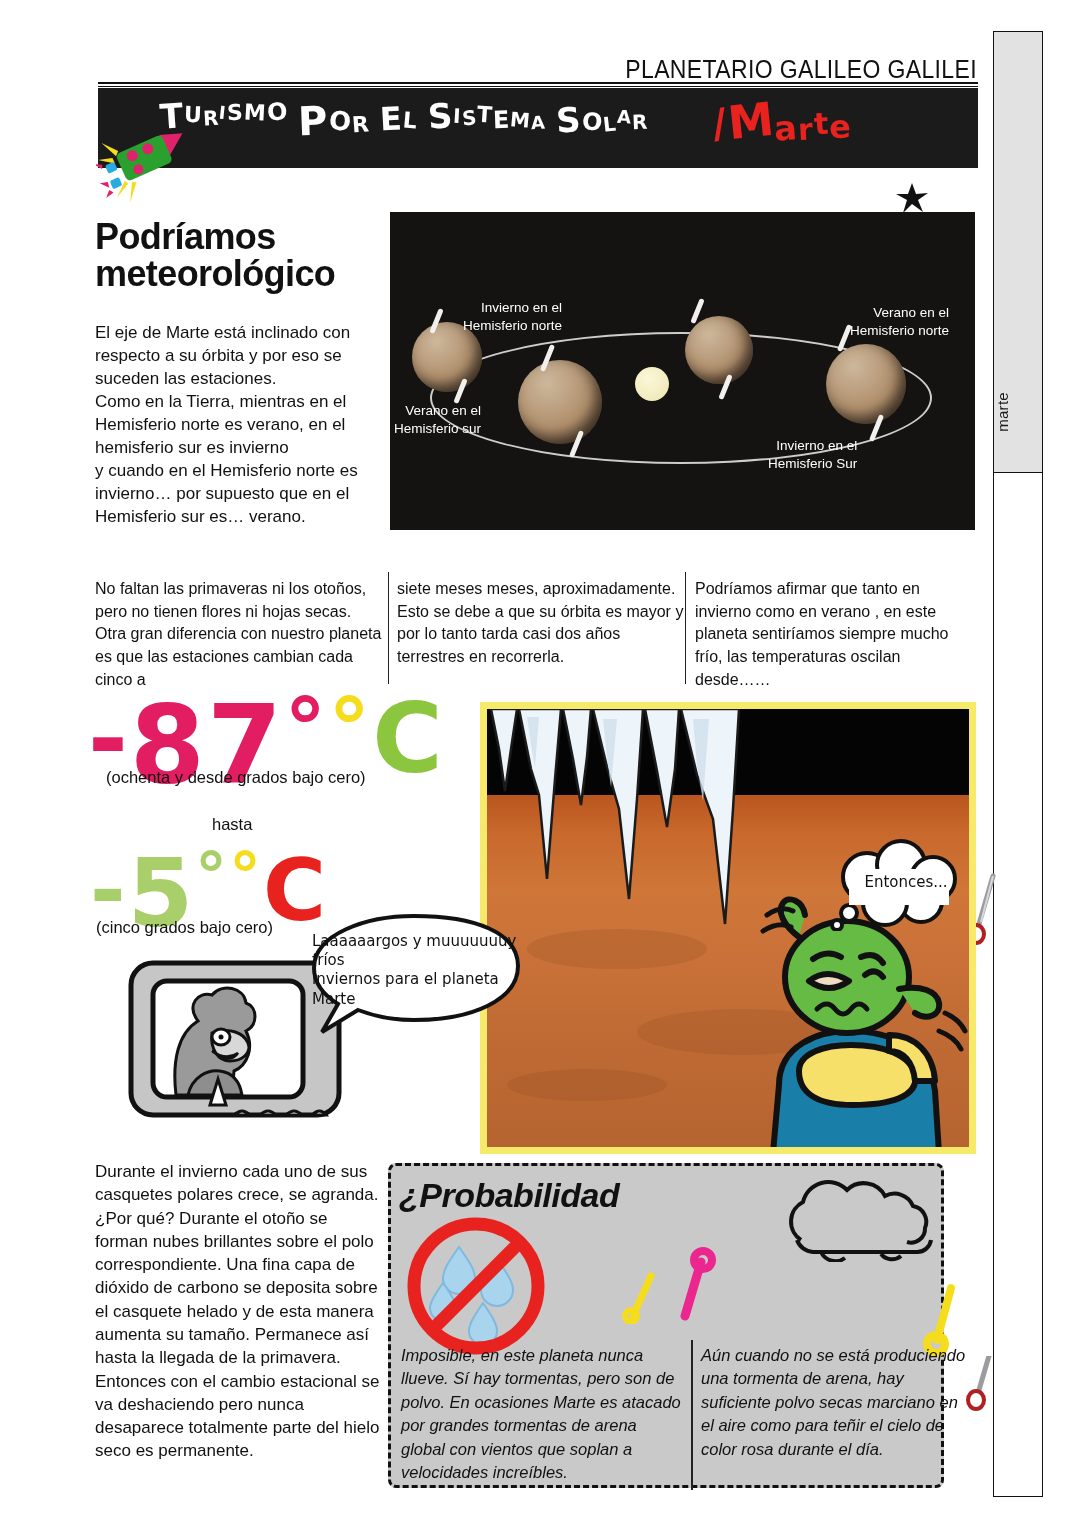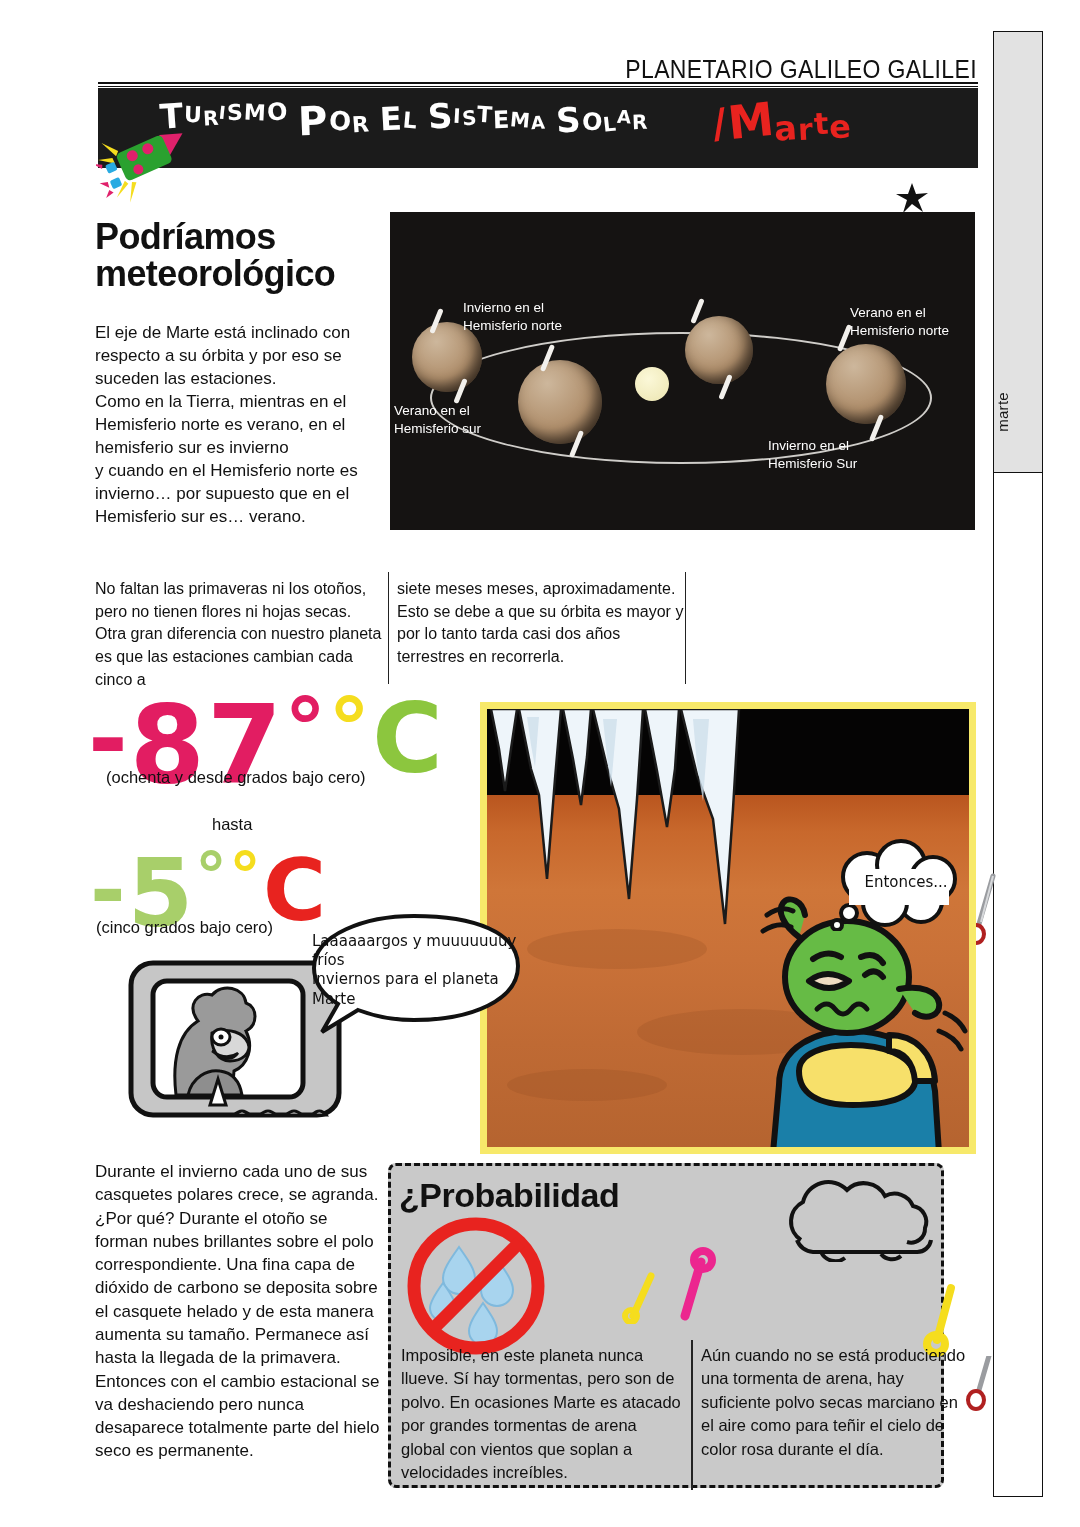--- a/index.html
+++ b/index.html
@@ -86,21 +86,21 @@
   }
   .mars{
     position:absolute;border-radius:50%;
     background:radial-gradient(circle at 35% 28%,#cdb79c,#b08f6c 55%,#5d4632 100%);
     box-shadow:inset -6px -6px 14px rgba(0,0,0,.55);
   }
   .axis{
     position:absolute;width:5px;background:#f2f0ec;border-radius:3px;transform:rotate(22deg);
   }
   .olabel{
-    position:absolute;color:#fff;font-size:13.5px;line-height:1.3;white-space:nowrap;
+    position:absolute;color:#fff;font-size:13.5px;line-height:1.3;white-space:nowrap;text-align:right;
   }
 
   
   .col3{position:absolute;left:95px;top:578px;width:885px;height:106px;}
   .col3 .c{position:absolute;top:0;font-size:16px;line-height:1.42;color:#111;}
   .col3 .c1{left:0;width:290px;}
   .col3 .c2{left:302px;width:290px;}
   .col3 .c3{left:600px;width:285px;}
   .vrule{position:absolute;top:-6px;width:1px;height:112px;background:#222;}
 
@@ -123,21 +123,21 @@
 
   
   .p-bottom{
     position:absolute;left:95px;top:1160px;width:290px;
     font-size:17px;line-height:1.37;color:#111;
   }
 
   
   .rainbox{
     position:absolute;left:388px;top:1163px;width:556px;height:325px;
-    background:#c9c9c9;border:3px dashed #111;border-radius:8px;box-sizing:border-box;
+    background:#c9c9c9;border:3px dashed #111;border-radius:8px;box-sizing:border-box;font-style:italic;
   }
   .rb-title{
     position:absolute;left:8px;top:10px;font-size:34px;font-weight:bold;color:#111;
     letter-spacing:-.5px;
   }
   .rb-title2{
     position:absolute;left:150px;top:56px;font-size:34px;font-weight:bold;color:#111;
     letter-spacing:-.5px;
   }
   .no-rain{position:absolute;left:10px;top:45px;width:150px;height:150px;}
@@ -238,20 +238,21 @@
     <div class="olabel" style="left:4px;top:190px;" id="olabel-1">Verano  en el<br>Hemisferio sur</div>
     <div class="olabel" style="left:460px;top:92px;" id="olabel-2">Verano  en el<br>Hemisferio norte</div>
     <div class="olabel" style="left:378px;top:225px;" id="olabel-3">Invierno en el<br>Hemisferio Sur</div>
   </div>
 
   <div class="col3">
     <div class="vrule" style="left:293px;"></div>
     <div class="vrule" style="left:590px;"></div>
     <div class="c c2">siete meses meses, aproximadamente. Esto se debe a que su órbita es mayor y por lo tanto tarda casi dos años terrestres en recorrerla.</div>
     <div class="c c1">No faltan las primaveras  ni  los otoños, pero no tienen flores ni hojas secas. Otra gran diferencia con nuestro planeta es que las estaciones cambian cada cinco a</div>
+    <div class="c c3">Podríamos afirmar que tanto en invierno como en verano , en este planeta sentiríamos siempre mucho frío, las temperaturas oscilan desde……</div>
   </div>
 
   <div class="temp" id="temp-high" style="left:88px;top:696px;"><span style="color: rgb(226, 29, 98); font-size: 96px; line-height: 0.9; vertical-align: top; margin-right: 2px;">-</span><span style="color: rgb(226, 29, 98); font-size: 108px; line-height: 0.9; vertical-align: top; margin-right: 2px;">8</span><span style="color: rgb(226, 29, 98); font-size: 108px; line-height: 0.9; vertical-align: top; margin-right: 2px;">7</span><span style="color: rgb(226, 29, 98); font-size: 84px; line-height: 0.9; vertical-align: top; margin-right: 2px; margin-top: -4px;">°</span><span style="color: rgb(245, 221, 30); font-size: 84px; line-height: 0.9; vertical-align: top; margin-right: 2px; margin-top: -4px;">°</span><span style="color: rgb(140, 198, 62); font-size: 96px; line-height: 0.9; vertical-align: top; margin-right: 2px;">C</span></div>
   <div class="tempcap" style="left:106px;top:768px;">(ochenta y desde grados bajo cero)</div>
 
   <div class="hasta" style="left:212px;top:815px;">hasta</div>
 
   <div class="temp" id="temp-low" style="left:90px;top:852px;"><span style="color: rgb(168, 207, 106); font-size: 86px; line-height: 0.9; vertical-align: top; margin-right: 2px;">-</span><span style="color: rgb(168, 207, 106); font-size: 94px; line-height: 0.9; vertical-align: top; margin-right: 2px;">5</span><span style="color: rgb(168, 207, 106); font-size: 64px; line-height: 0.9; vertical-align: top; margin-right: 2px; margin-top: -4px;">°</span><span style="color: rgb(245, 221, 30); font-size: 64px; line-height: 0.9; vertical-align: top; margin-right: 2px; margin-top: -4px;">°</span><span style="color: rgb(232, 35, 31); font-size: 86px; line-height: 0.9; vertical-align: top; margin-right: 2px;">C</span></div>
   <div class="tempcap" style="left:96px;top:918px;">(cinco grados bajo cero)</div>
 

